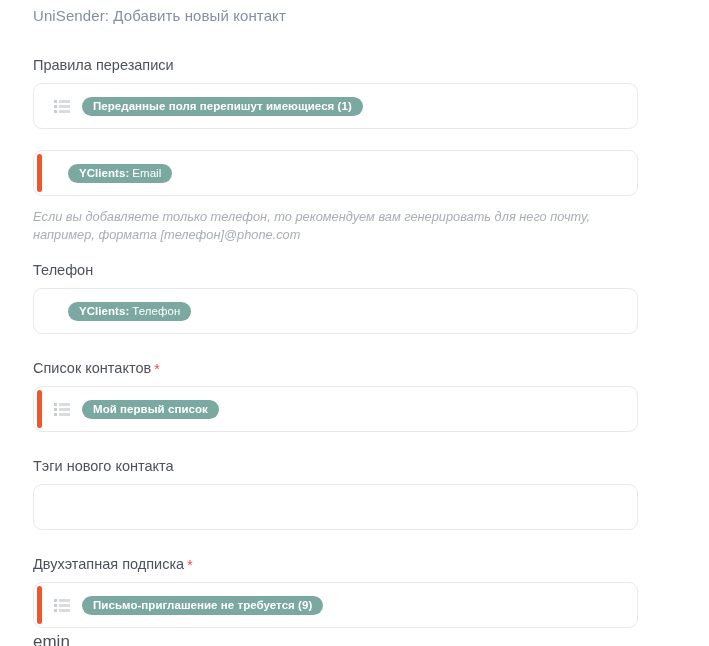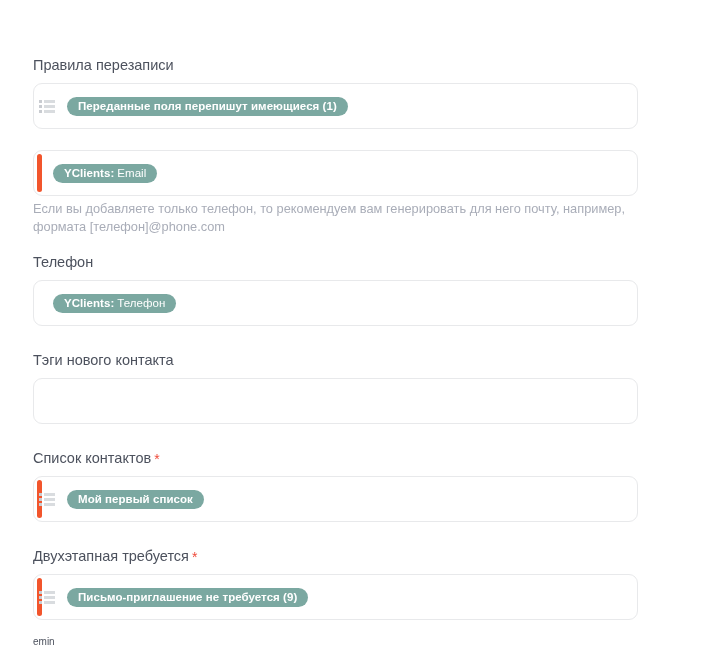--- a/index.html
+++ b/index.html
@@ -65,21 +65,21 @@
   .field-box {
     position: relative;
     box-sizing: border-box;
     width: 605px;
     height: 46px;
     background: #ffffff;
     border: 1px solid #e8e9eb;
     border-radius: 9px;
     display: flex;
     align-items: center;
-    padding-left: 0;
+    padding-left: 15px;
   }
 
   .field-box.has-accent::before {
     content: "";
     position: absolute;
     left: 3px;
     top: 3px;
     bottom: 3px;
     width: 5px;
     border-radius: 4px;
@@ -134,44 +134,46 @@
   }
   .pill .pill-value {
     font-weight: normal;
     margin-left: 3px;
   }
 
   .field-hint {
     font-size: 12.8px;
     color: #a9adb8;
     line-height: 18px;
-    margin-top: 4px;
+    margin-top: 12px;
     width: 600px;
+    font-style: italic;
   }
 
   .spacer-sm { height: 21px; }
   .spacer-hint { height: 13px; }
 
   .bottom-cut {
     position: absolute;
     left: 33px;
     top: 633px;
-    font-size: 10px;
+    font-size: 17px;
     color: #4c515d;
     line-height: 18px;
     white-space: nowrap;
     overflow: hidden;
     height: 13px;
   }
 </style>
 </head>
 <body>
 
 <div class="page">
 
+  <div class="app-title">UniSender: Добавить новый контакт</div>
 
   <div class="form" id="form-root">
       <div class="field">
         <div class="field-label"><span>Правила перезаписи</span></div>
         <div class="field-box">
           <span class="list-icon">
             <i class="r0"></i>
             <b class="r0"></b>
             <i class="r1"></i>
             <b class="r1"></b>
@@ -198,43 +200,43 @@
         <div class="field-label"><span>Телефон</span></div>
         <div class="field-box">
           <span class="pill" style="margin-left: 19px;">
             <span class="pill-prefix">YClients:</span>
             <span class="pill-value">Телефон</span>
           </span>
         </div>
         <div class="spacer-sm"></div>
       </div>
       <div class="field">
-        <div class="field-label"><span>Тэги нового контакта</span></div>
-        <div class="field-box"></div>
-        <div class="spacer-sm"></div>
-      </div>
-      <div class="field">
         <div class="field-label"><span>Список контактов</span><span class="req-star">*</span></div>
         <div class="field-box has-accent">
           <span class="list-icon">
             <i class="r0"></i>
             <b class="r0"></b>
             <i class="r1"></i>
             <b class="r1"></b>
             <i class="r2"></i>
             <b class="r2"></b>
           </span>
           <span class="pill">
             <span class="pill-prefix">Мой первый список</span>
           </span>
         </div>
         <div class="spacer-sm"></div>
       </div>
       <div class="field">
-        <div class="field-label"><span>Двухэтапная требуется</span><span class="req-star">*</span></div>
+        <div class="field-label"><span>Тэги нового контакта</span></div>
+        <div class="field-box"></div>
+        <div class="spacer-sm"></div>
+      </div>
+      <div class="field">
+        <div class="field-label"><span>Двухэтапная подписка</span><span class="req-star">*</span></div>
         <div class="field-box has-accent">
           <span class="list-icon">
             <i class="r0"></i>
             <b class="r0"></b>
             <i class="r1"></i>
             <b class="r1"></b>
             <i class="r2"></i>
             <b class="r2"></b>
           </span>
           <span class="pill">

